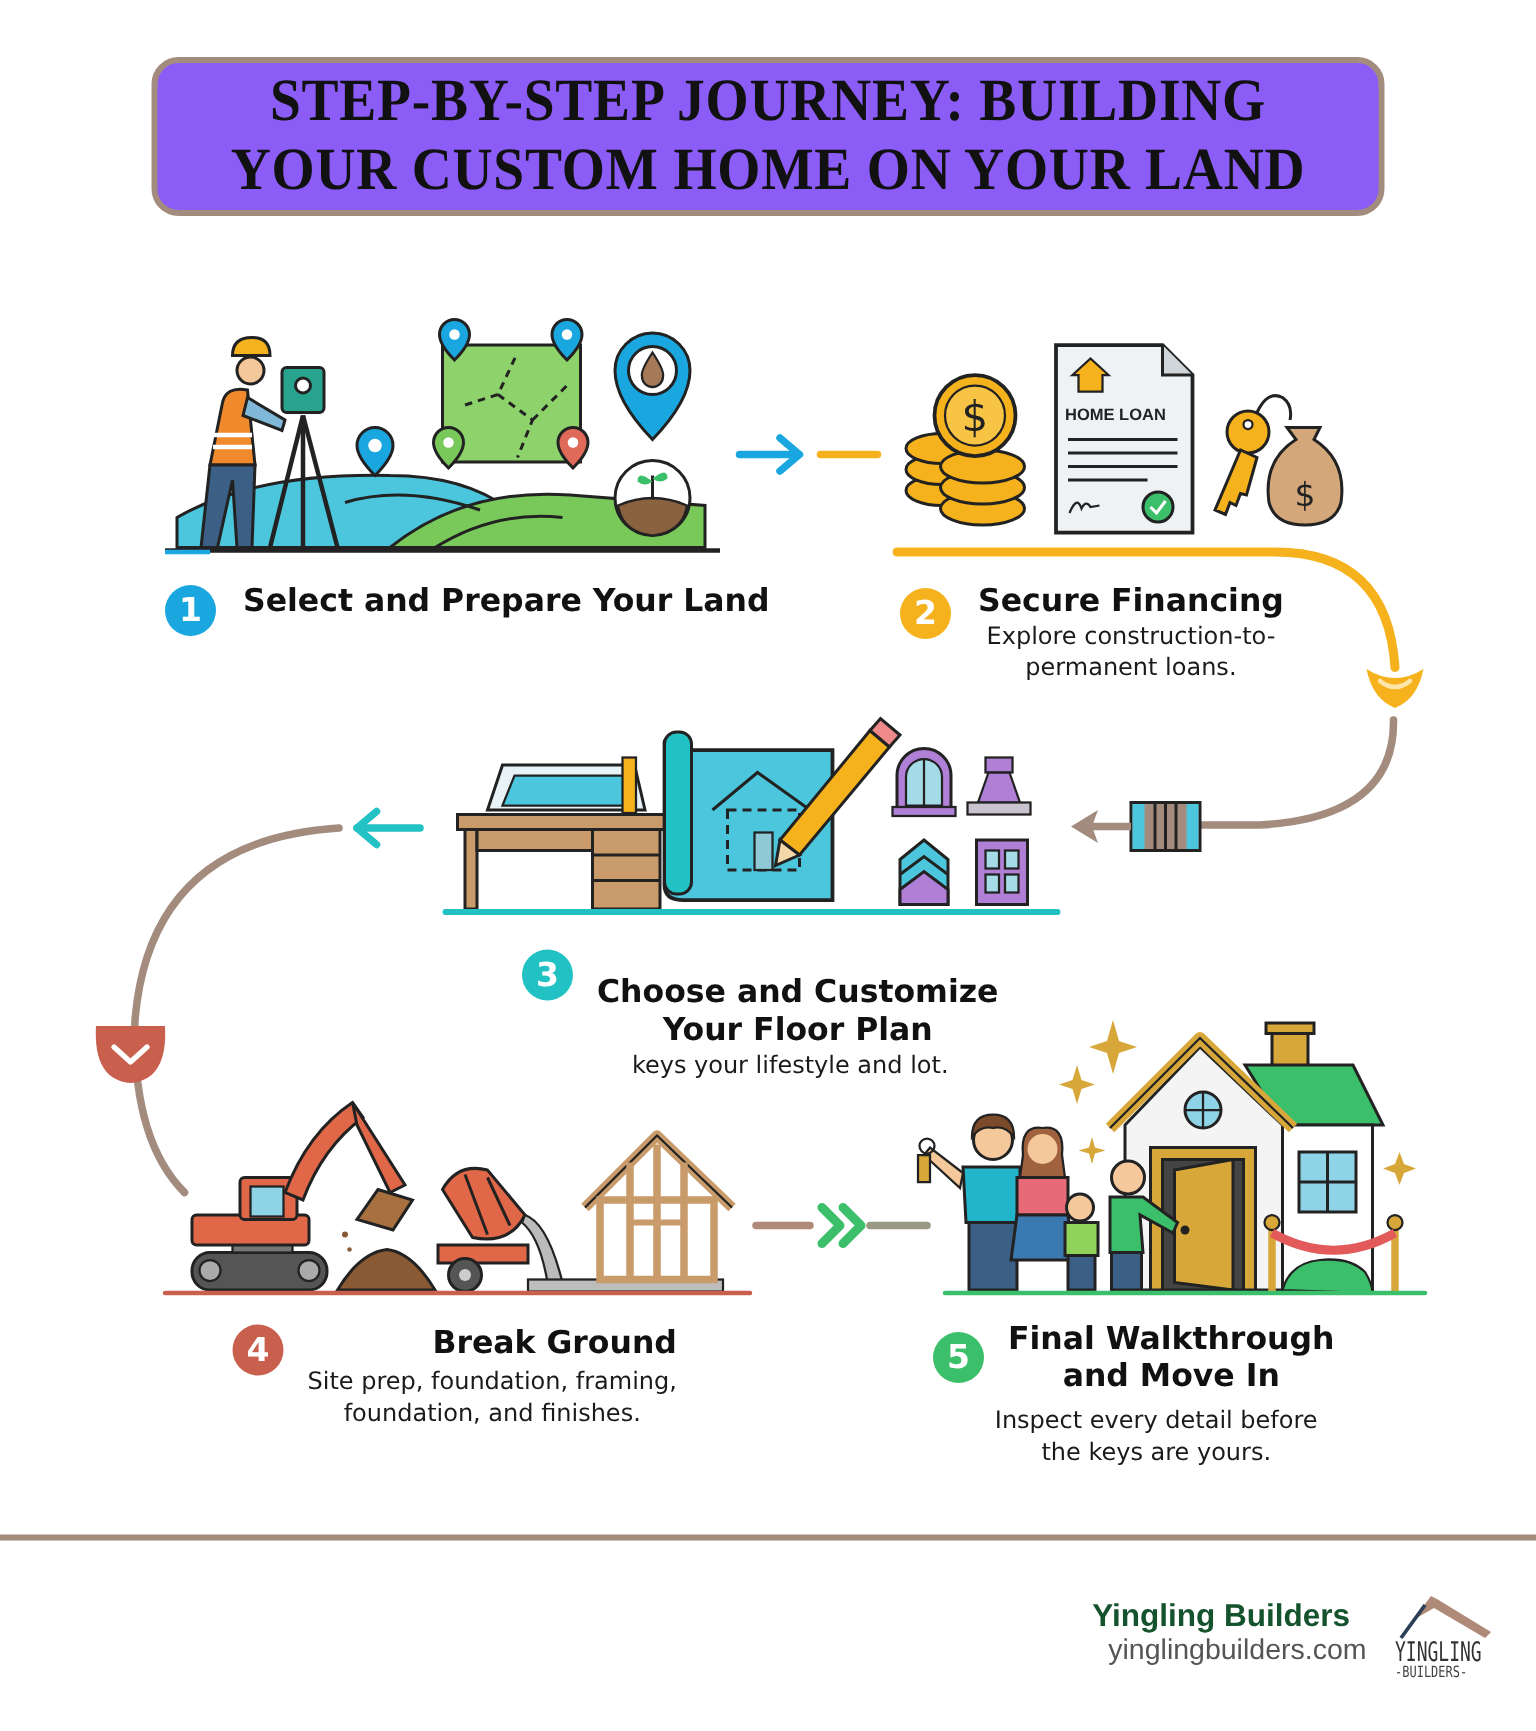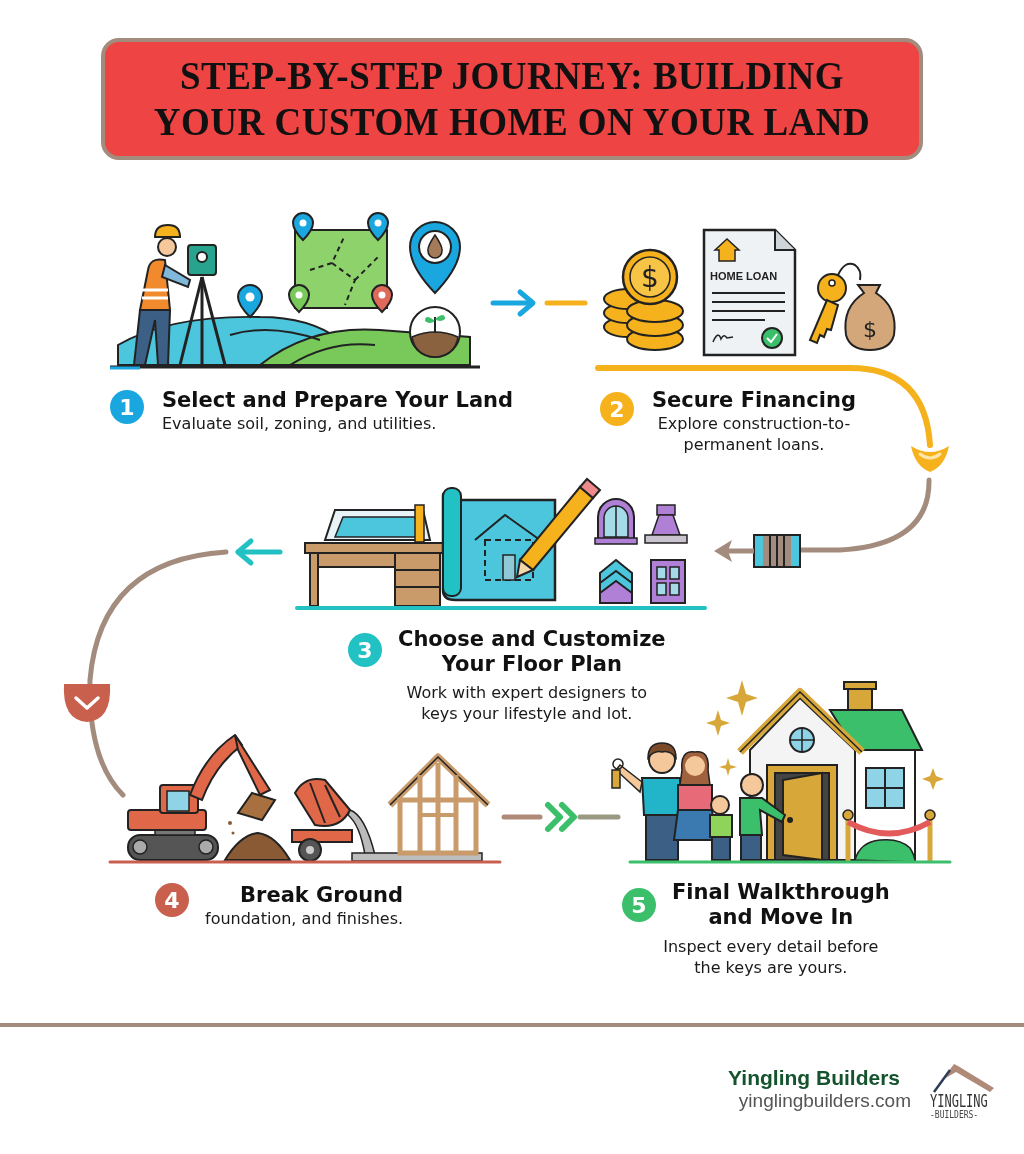--- a/index.html
+++ b/index.html
@@ -1,21 +1,21 @@
 <!DOCTYPE html>
 <html><head>
 <meta charset="utf-8">
 <style>
   * { box-sizing: border-box; margin: 0; padding: 0; }
   html, body { width: 1024px; height: 1154px; background: #ffffff; overflow: hidden; }
   body { position: relative; font-family: "Liberation Sans", "DejaVu Sans", sans-serif; color: #111; }
 
   .title-box {
-    position: absolute; left: 101px; top: 38px; width: 822px; height: 122px;
-    border: 4px solid #a38c7e; border-radius: 18px; background: #ef4444;
+    position: absolute; left: 101px; top: 38px; width: 822px; height: 106px;
+    border: 4px solid #a38c7e; border-radius: 18px; background: #8b5cf6;
     display: flex; flex-direction: column; align-items: center; justify-content: center;
   }
   .title-line {
     font-family: "Liberation Serif", "DejaVu Serif", serif; font-weight: bold;
     font-size: 37px; line-height: 46px; letter-spacing: 0.5px; color: #111;
     transform: scaleY(1.08);
   }
 
   .abs { position: absolute; }
   svg.abs { overflow: visible; }
@@ -144,21 +144,20 @@
     <line x1="325" y1="128" x2="325" y2="112" stroke="#222" stroke-width="2"></line>
     <path d="M325 116 Q 315 108 315 116 Q 320 120 325 116 Z" fill="#3cbf6a"></path>
     <path d="M325 114 Q 335 106 335 114 Q 330 118 325 114 Z" fill="#3cbf6a"></path>
   </g>
 </svg>
 
 <div class="step-head" style="left:110px;top:388px;">
   <div class="badge" style="background:#1aa7e0;margin-top:2px;">1</div>
   <div style="margin-left:18px;">
     <div class="step-title">Select and Prepare Your Land</div>
-    <div class="step-desc">Evaluate soil, zoning, and utilities.</div>
   </div>
 </div>
 
 <svg class="abs" style="left:600px;top:225px;" width="300" height="135">
   <g>
     <ellipse cx="28" cy="102" rx="24" ry="10" fill="#f5b21c" stroke="#222" stroke-width="2"></ellipse>
     <ellipse cx="28" cy="88" rx="24" ry="10" fill="#f5b21c" stroke="#222" stroke-width="2"></ellipse>
     <ellipse cx="28" cy="74" rx="24" ry="10" fill="#f5b21c" stroke="#222" stroke-width="2"></ellipse>
     <ellipse cx="55" cy="114" rx="28" ry="11" fill="#f5b21c" stroke="#222" stroke-width="2"></ellipse>
     <ellipse cx="55" cy="100" rx="28" ry="11" fill="#f5b21c" stroke="#222" stroke-width="2"></ellipse>
@@ -246,24 +245,23 @@
     <rect x="362" y="92" width="9" height="12" fill="#a5dbe6" stroke="#222" stroke-width="1.5"></rect>
     <rect x="375" y="92" width="9" height="12" fill="#a5dbe6" stroke="#222" stroke-width="1.5"></rect>
     <rect x="362" y="108" width="9" height="12" fill="#a5dbe6" stroke="#222" stroke-width="1.5"></rect>
     <rect x="375" y="108" width="9" height="12" fill="#a5dbe6" stroke="#222" stroke-width="1.5"></rect>
   </g>
   <line x1="2" y1="133" x2="410" y2="133" stroke="#22c1c3" stroke-width="4" stroke-linecap="round"></line>
 </svg>
 
 <div class="step-head" style="left:348px;top:627px;">
   <div class="badge" style="background:#22c1c3;margin-top:6px;">3</div>
-  <div style="margin-left:16px;">
+  <div style="margin-left:16px;margin-top:22px;">
     <div class="step-title center">Choose and Customize</div>
     <div class="step-title center">Your Floor Plan</div>
-    <div class="step-desc center" style="margin-top:5px;margin-left:-10px;">Work with expert designers to</div>
     <div class="step-desc center" style="margin-left:-10px;">keys your lifestyle and lot.</div>
   </div>
 </div>
 
 <svg class="abs" style="left:110px;top:715px;" width="395" height="150">
   <g>
     <rect x="18" y="120" width="90" height="25" rx="12" fill="#555" stroke="#222" stroke-width="2"></rect>
     <circle cx="30" cy="132" r="7" fill="#aaa" stroke="#222" stroke-width="1.5"></circle>
     <circle cx="96" cy="132" r="7" fill="#aaa" stroke="#222" stroke-width="1.5"></circle>
     <rect x="45" y="112" width="40" height="8" fill="#777" stroke="#222" stroke-width="1.5"></rect>
@@ -298,20 +296,21 @@
     <line x1="346" y1="60" x2="346" y2="138" stroke="#c99a6a" stroke-width="5"></line>
     <line x1="310" y1="100" x2="346" y2="100" stroke="#c99a6a" stroke-width="4"></line>
   </g>
   <line x1="0" y1="147" x2="390" y2="147" stroke="#c9604e" stroke-width="3" stroke-linecap="round"></line>
 </svg>
 
 <div class="step-head" style="left:155px;top:883px;">
   <div class="badge" style="background:#c9604e;margin-top:0px;">4</div>
   <div style="margin-left:16px;">
     <div class="step-title">Break Ground</div>
+    <div class="step-desc" style="margin-top:2px;">Site prep, foundation, framing,</div>
     <div class="step-desc center">foundation, and finishes.</div>
   </div>
 </div>
 
 <svg class="abs" style="left:600px;top:670px;" width="350" height="200">
   <g>
     <path d="M142 10 L 146 24 L 158 28 L 146 32 L 142 46 L 138 32 L 126 28 L 138 24 Z" fill="#d8a73a"></path>
     <path d="M118 40 L 121 50 L 130 53 L 121 56 L 118 66 L 115 56 L 106 53 L 115 50 Z" fill="#d8a73a"></path>
     <path d="M128 88 L 130 95 L 137 97 L 130 99 L 128 106 L 126 99 L 119 97 L 126 95 Z" fill="#d8a73a"></path>
     <path d="M333 98 L 336 106 L 344 109 L 336 112 L 333 120 L 330 112 L 322 109 L 330 106 Z" fill="#d8a73a"></path>

